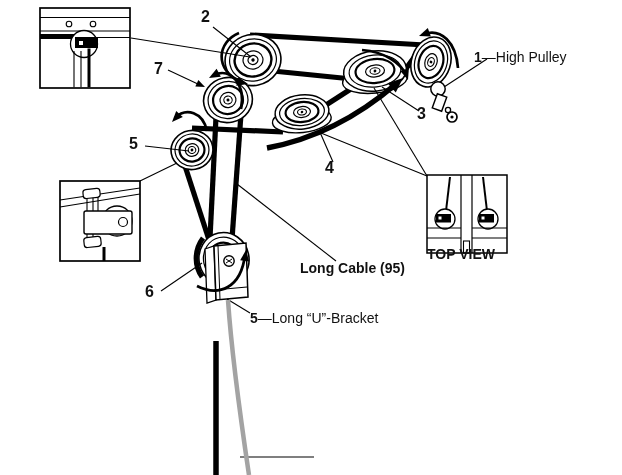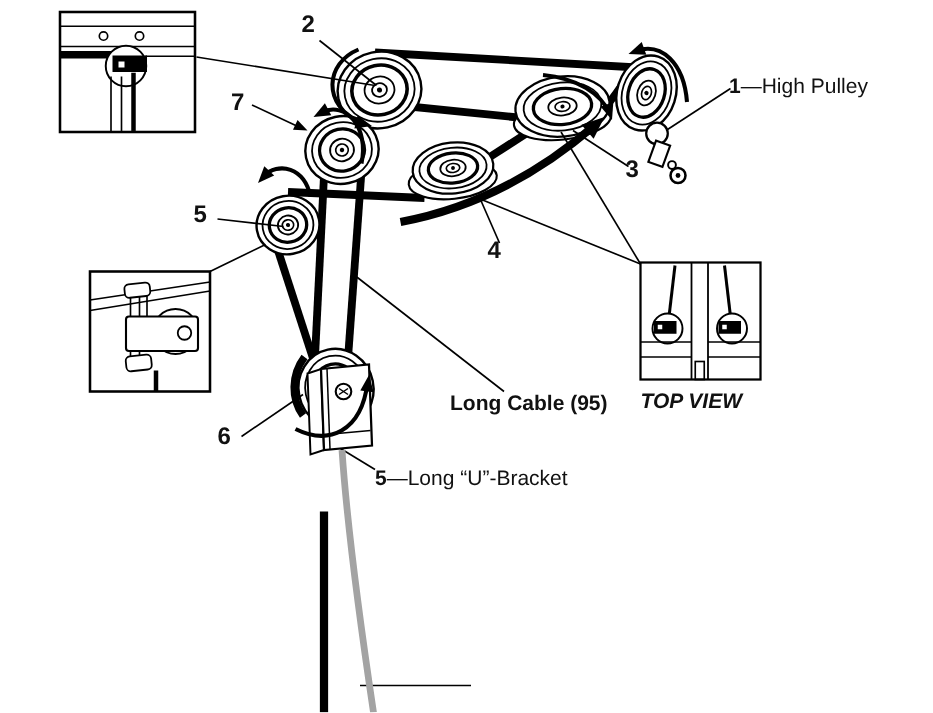--- a/index.html
+++ b/index.html
@@ -221,20 +221,20 @@
   </g>
 </svg>
 
 <div class="lbl num" style="left:201px;top:9px;">2</div>
 <div class="lbl num" style="left:154px;top:61px;">7</div>
 <div class="lbl num" style="left:129px;top:136px;">5</div>
 <div class="lbl num" style="left:145px;top:284px;">6</div>
 <div class="lbl num" style="left:417px;top:106px;">3</div>
 <div class="lbl num" style="left:325px;top:160px;">4</div>
 
-<div class="lbl cap" style="left:486px;top:50px;"><span class="b">1</span><span>—High Pulley</span></div>
+<div class="lbl cap" style="left:474px;top:50px;"><span class="b">1</span><span>—High Pulley</span></div>
 
 <div class="lbl cap b" style="left:300px;top:261px;">Long Cable (95)</div>
-<div class="lbl cap b" style="left:427px;top:260px;font-style:italic;">TOP VIEW</div>
+<div class="lbl cap b" style="left:427px;top:247px;">TOP VIEW</div>
 
 <div class="lbl cap" style="left:250px;top:311px;"><span class="b">5</span><span>—Long “U”-Bracket</span></div>
 
 </div>
 
 </body></html>

